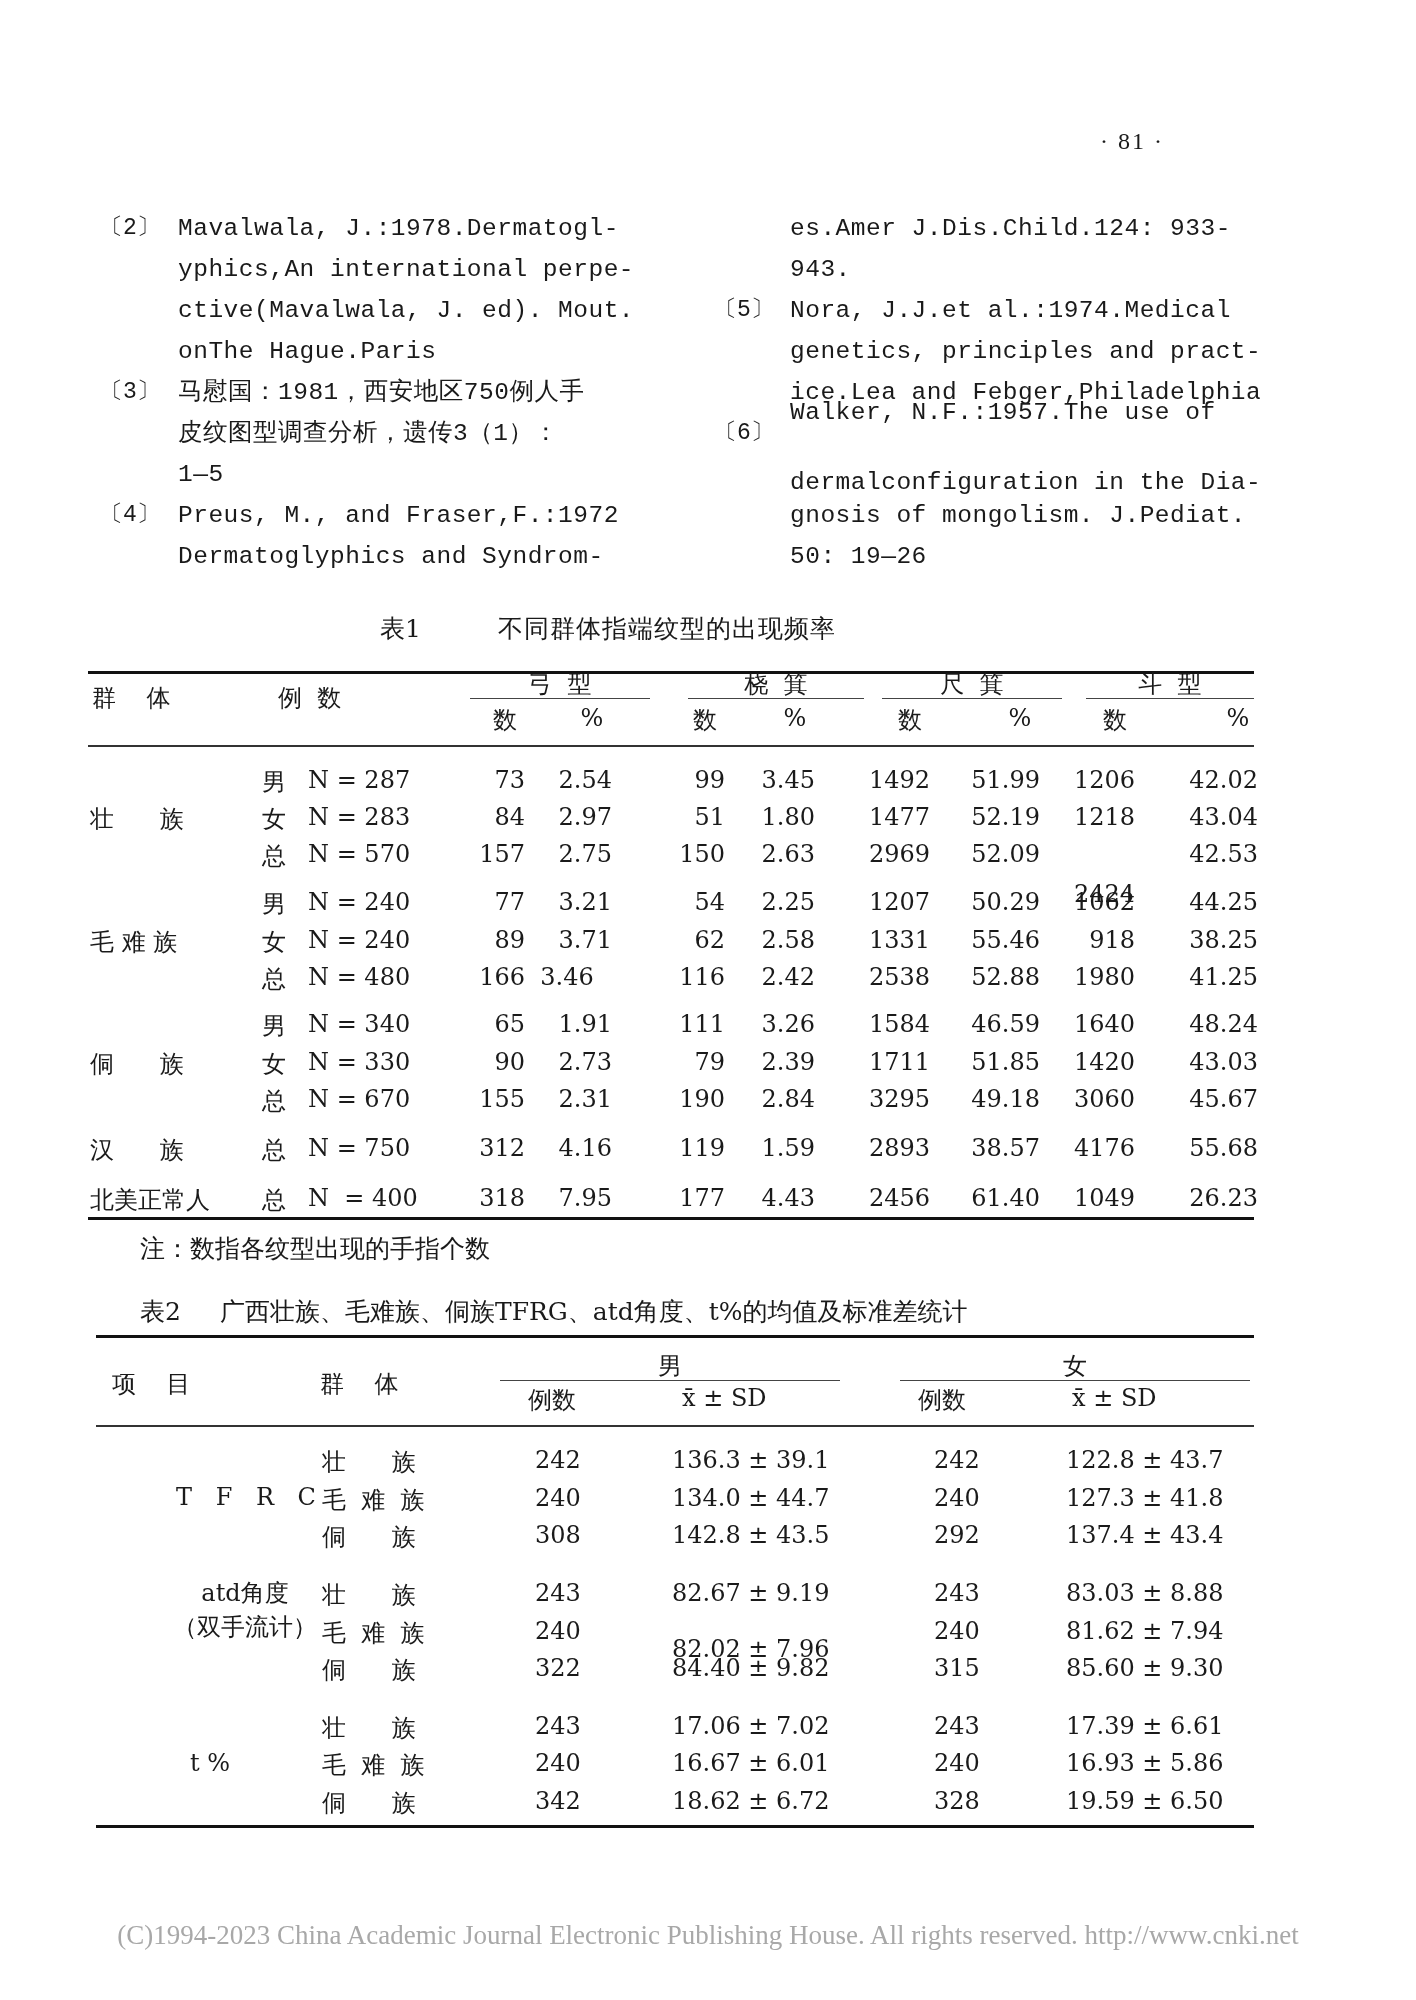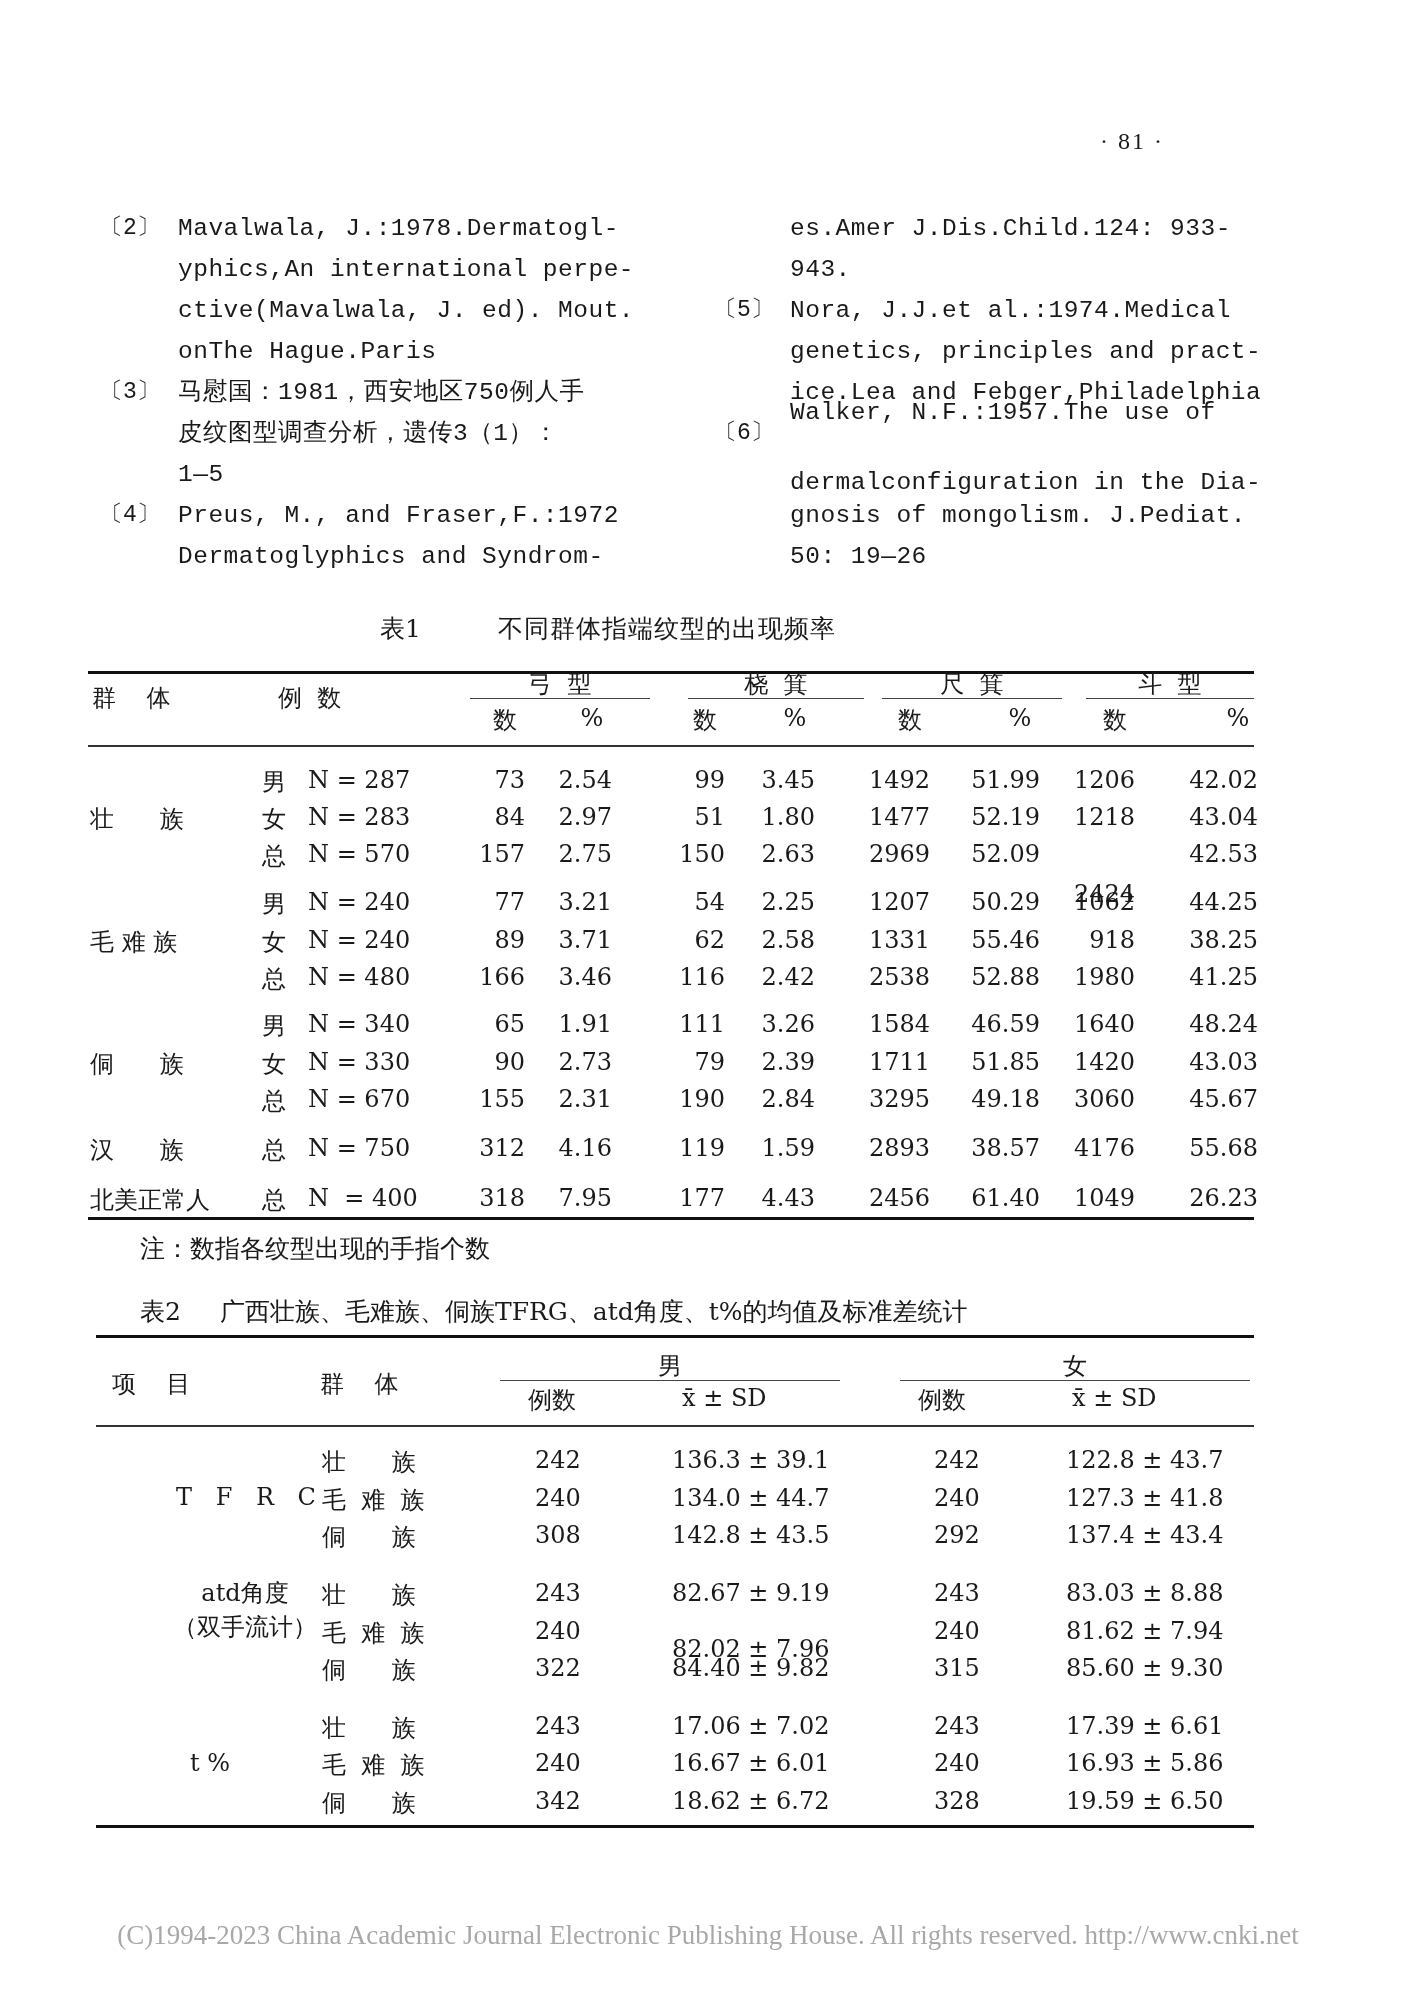--- a/index.html
+++ b/index.html
@@ -131,21 +131,21 @@
     <div class="cell num-r" style="left: 522px; width: 90px; top: 926px;">3.71</div>
     <div class="cell num-r" style="left: 635px; width: 90px; top: 926px;">62</div>
     <div class="cell num-r" style="left: 725px; width: 90px; top: 926px;">2.58</div>
     <div class="cell num-r" style="left: 840px; width: 90px; top: 926px;">1331</div>
     <div class="cell num-r" style="left: 950px; width: 90px; top: 926px;">55.46</div>
     <div class="cell num-r" style="left: 1045px; width: 90px; top: 926px;">918</div>
     <div class="cell num-r" style="left: 1168px; width: 90px; top: 926px;">38.25</div>
     <div class="cell cjk" style="left: 262px; top: 963px;">总</div>
     <div class="cell" style="left: 308px; top: 963px; font-family: &quot;DejaVu Serif&quot;, serif;">N = 480</div>
     <div class="cell num-r" style="left: 435px; width: 90px; top: 963px;">166</div>
-    <div class="cell num-r" style="left: 522px; width: 90px; top: 963px;">3.46</div>
+    <div class="cell num-r" style="left: 522px; width: 90px; top: 963px; text-align: center;">3.46</div>
     <div class="cell num-r" style="left: 635px; width: 90px; top: 963px;">116</div>
     <div class="cell num-r" style="left: 725px; width: 90px; top: 963px;">2.42</div>
     <div class="cell num-r" style="left: 840px; width: 90px; top: 963px;">2538</div>
     <div class="cell num-r" style="left: 950px; width: 90px; top: 963px;">52.88</div>
     <div class="cell num-r" style="left: 1045px; width: 90px; top: 963px;">1980</div>
     <div class="cell num-r" style="left: 1168px; width: 90px; top: 963px;">41.25</div>
     <div class="cell cjk" style="left: 90px; top: 1048px;">侗      族</div>
     <div class="cell cjk" style="left: 262px; top: 1010px;">男</div>
     <div class="cell" style="left: 308px; top: 1010px; font-family: &quot;DejaVu Serif&quot;, serif;">N = 340</div>
     <div class="cell num-r" style="left: 435px; width: 90px; top: 1010px;">65</div>

